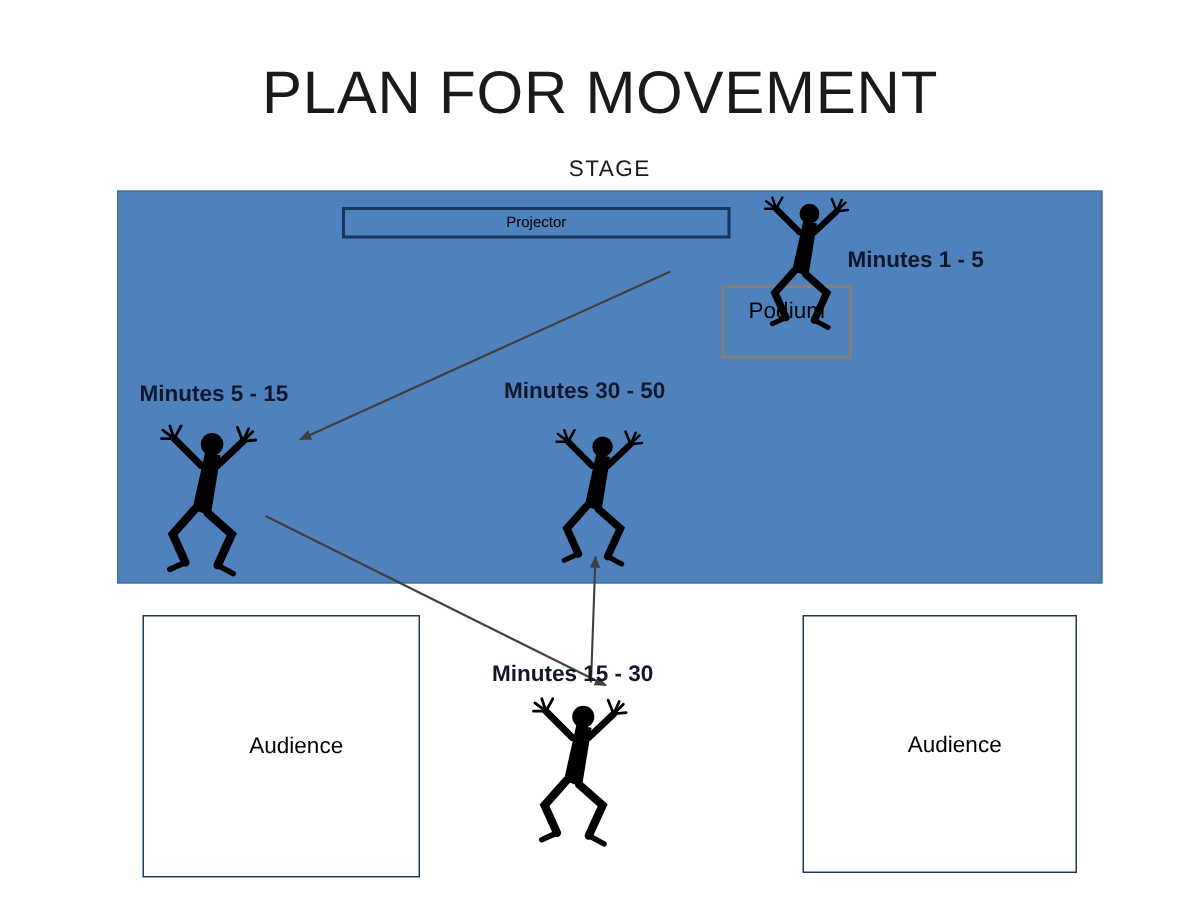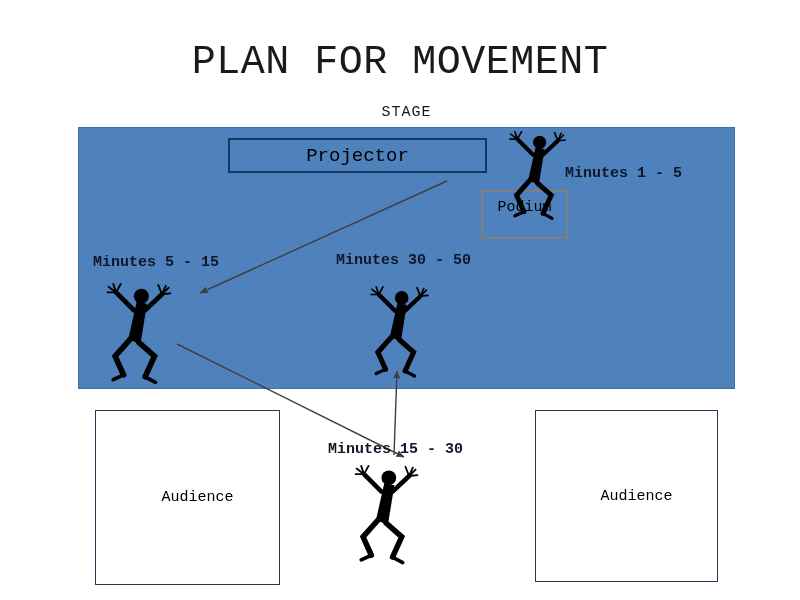--- a/index.html
+++ b/index.html
@@ -2,21 +2,21 @@
 <html style="--background: #ffffff; --stage-fill: #4f81bd; --stage-border: #41719c; --projector-border: #17375e; --podium-border: #7f7f7f; --audience-border: #1f3b57; --arrow-color: #404040; --figure-color: #000000; --text-color: #000000;"><head>
 <meta charset="utf-8">
 <style>
   * { margin: 0; padding: 0; box-sizing: border-box; }
   html, body { background: #fff; }
   .slide {
     position: relative;
     width: 800px;
     height: 600px;
     background: var(--background, #ffffff);
-    font-family: Liberation Mono, monospace;
+    font-family: Liberation Sans, sans-serif;
     color: var(--text-color, #000);
     overflow: hidden;
     border-radius: 31px;
   }
   .title {
     position: absolute;
     top: 40px; left: 0; width: 100%;
     text-align: center;
     font-size: 40px;
     font-weight: 400;
@@ -34,24 +34,24 @@
   .stage {
     position: absolute;
     left: 78px; top: 127px;
     width: 657px; height: 262px;
     background: var(--stage-fill, #4f81bd);
     border: 1.5px solid var(--stage-border, #41719c);
   }
   .projector-box {
     position: absolute;
     left: 228px; top: 138px;
-    width: 259px; height: 35px;
+    width: 259px; height: 21px;
     border: 2px solid var(--projector-border, #17375e);
     display: flex; align-items: center; justify-content: center;
-    font-size: 19px;
+    font-size: 10px;
   }
   .podium-box {
     position: absolute;
     left: 481px; top: 190px;
     width: 87px; height: 49px;
     border: 2px solid var(--podium-border, #7f7f7f);
     display: flex; justify-content: center;
     padding-top: 7px;
     font-size: 15px;
   }

